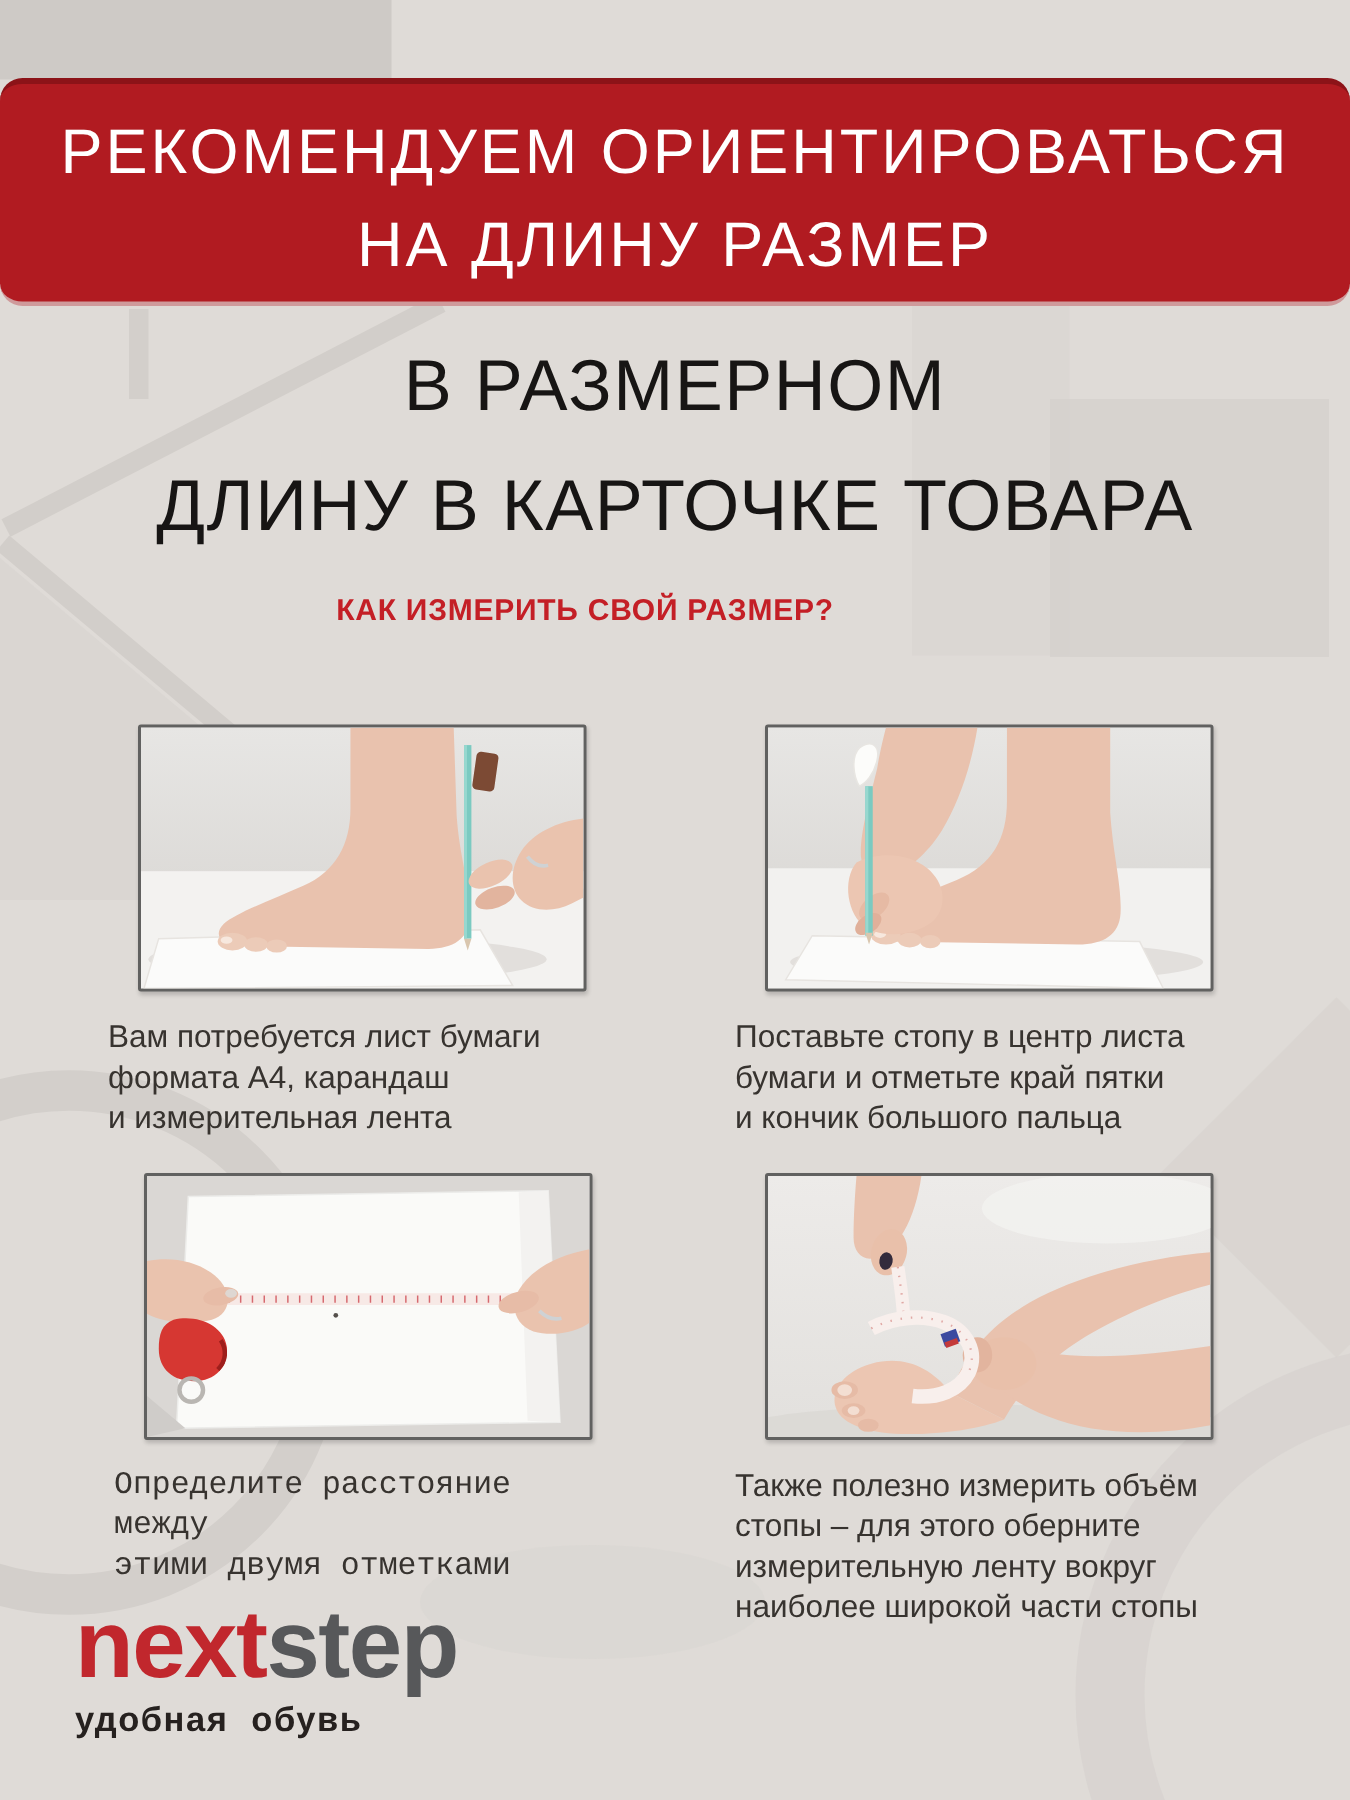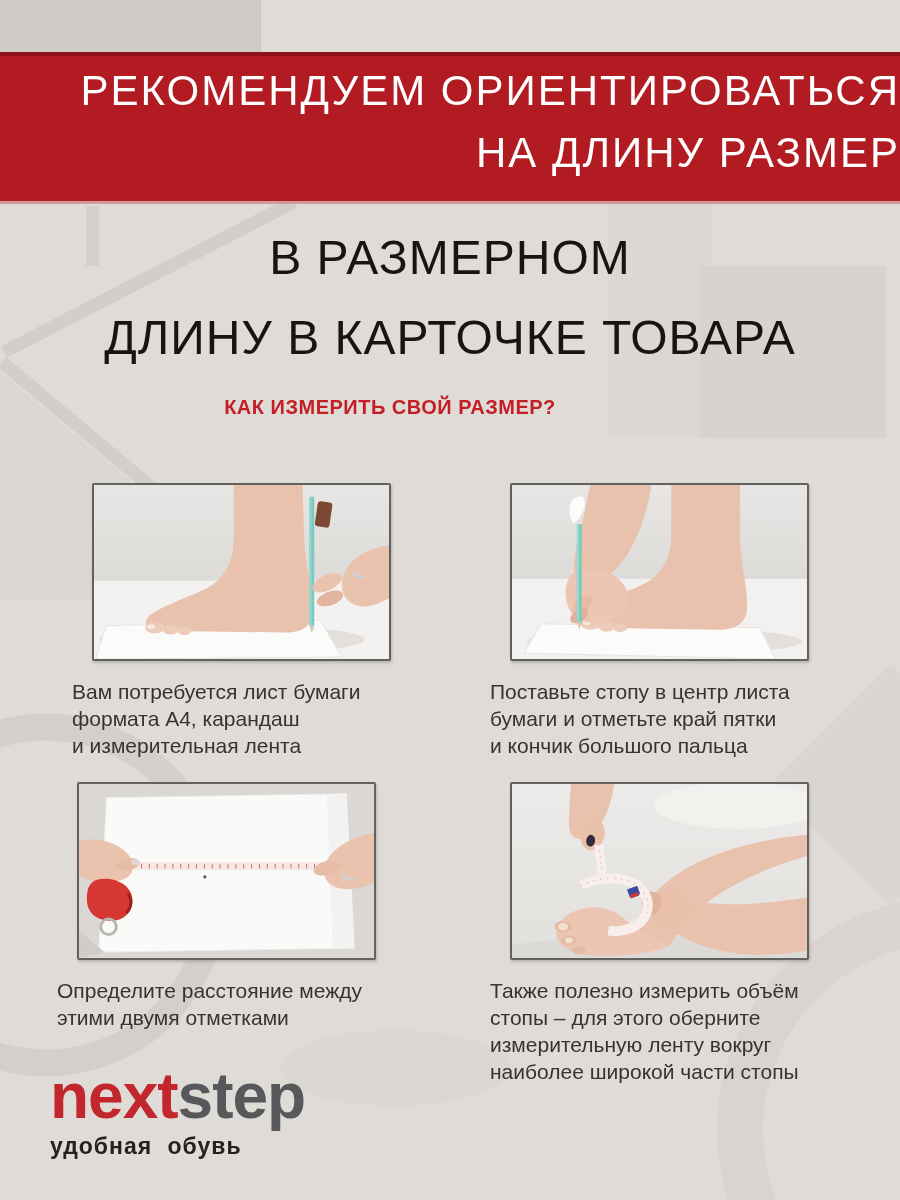--- a/index.html
+++ b/index.html
@@ -2,33 +2,33 @@
 <html style="--bg: #dfdbd7; --banner_red: #b11b21; --accent_red: #c41f26; --heading_black: #171514; --caption_gray: #37332f; --logo_red: #c1272d; --logo_gray: #57585a;"><head>
 <meta charset="utf-8">
 <style>
   html,body{margin:0;padding:0;}
   body{width:900px;height:1200px;font-family:"Liberation Sans", sans-serif;}
   .poster{position:relative;width:900px;height:1200px;background:var(--bg,#dfdbd7);overflow:hidden;}
   .decor{position:absolute;left:0;top:0;width:900px;height:1200px;}
 
   .banner{position:absolute;left:0;top:52px;width:900px;height:152px;box-sizing:border-box;
     background:var(--banner_red,#b11b21);border-top:4px solid #8c1318;border-bottom:3px solid #cf9a9b;
-    color:#ffffff;text-align:right;padding-top:4px;}
+    color:#ffffff;text-align:center;padding-top:14px;border-radius:15px;}
   .banner-line{font-size:42px;font-weight:400;letter-spacing:2px;line-height:62px;white-space:nowrap;}
 
   .heading{position:absolute;left:0;top:218px;width:900px;text-align:center;color:var(--heading_black,#171514);}
   .heading div{font-size:48px;font-weight:400;letter-spacing:1px;line-height:80px;white-space:nowrap;}
 
   .subheading{position:absolute;left:0;top:396px;width:780px;text-align:center;
     color:var(--accent_red,#c41f26);font-size:20px;font-weight:700;letter-spacing:0.5px;}
 
   .cell{position:absolute;width:299px;}
   .cell-1{left:92px;top:483px;}
   .cell-2{left:510px;top:483px;}
-  .cell-3{left:77px;top:782px;}
+  .cell-3{left:96px;top:782px;font-family:Liberation Mono, monospace;}
   .cell-4{left:510px;top:782px;}
   .photo{width:295px;height:174px;border:2px solid #616160;border-radius:2px;overflow:hidden;
     background:#eceae8;box-shadow:1px 2px 3px rgba(0,0,0,0.18);}
   .photo svg{display:block;width:100%;height:100%;}
   .caption{width:340px;margin-left:-20px;margin-top:17px;white-space:pre-line;
     color:var(--caption_gray,#37332f);font-size:21px;line-height:27px;font-weight:400;}
 
   .logo{position:absolute;left:50px;top:1064px;}
   .logo-word{font-size:64px;font-weight:700;letter-spacing:-1px;line-height:1;}
   .logo-next{color:var(--logo_red,#c1272d);}

